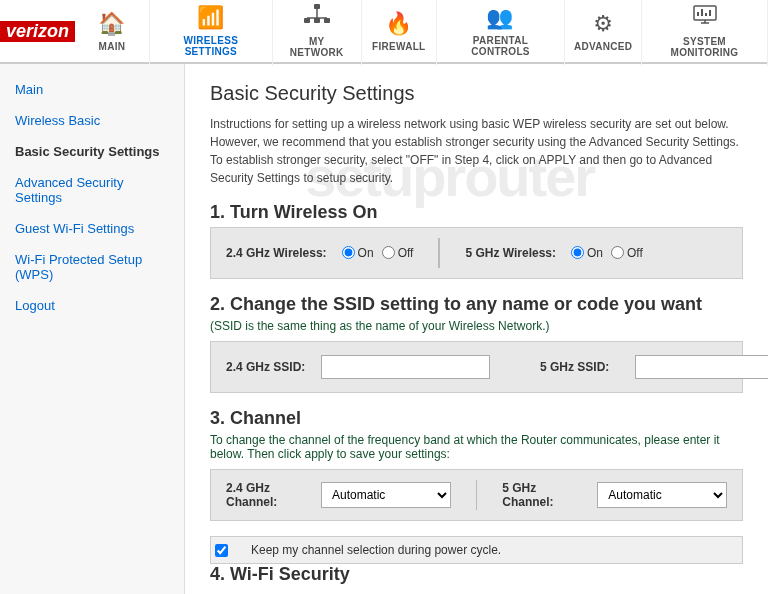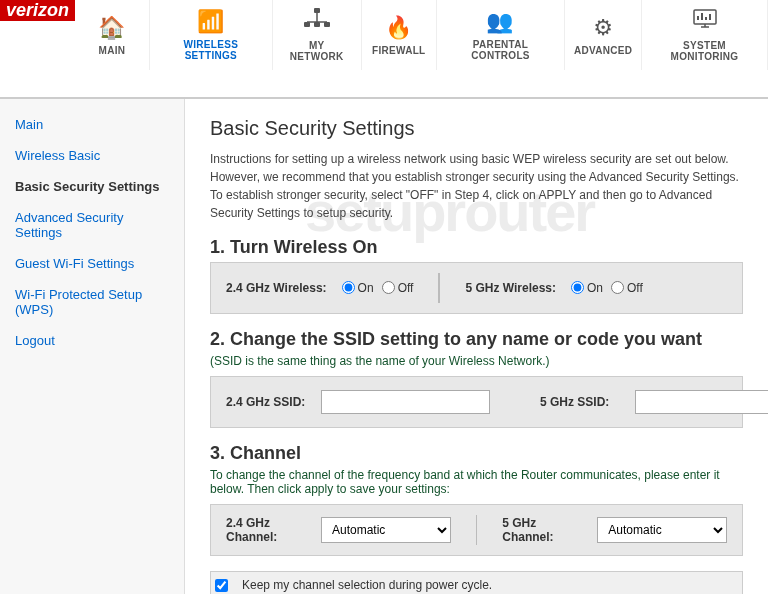--- a/index.html
+++ b/index.html
@@ -1,24 +1,24 @@
 <!DOCTYPE html>
 <html><head>
   <meta charset="utf-8">
   <style>
     * { box-sizing: border-box; margin: 0; padding: 0; }
     body { font-family: Arial, sans-serif; font-size: 13px; color: #333; background: #fff; width: 768px; }
 
     
     .top-nav {
       display: flex;
-      align-items: flex-start;
+      align-items: center;
       background: #fff;
       border-bottom: 2px solid #ccc;
-      height: 99px;
+      height: 64px;
     }
     .logo-area {
       background: #cc0000;
       width: 75px;
       display: flex;
       align-items: center;
       justify-content: center;
       flex-shrink: 0;
     }
     .logo-text {
@@ -179,22 +179,21 @@
       border: 1px solid #aaa;
       padding: 4px 6px;
       font-size: 12px;
       width: 160px;
       background: #fff;
     }
 
     .checkbox-row {
       display: flex;
       align-items: center;
-      gap: 14px;
-      margin-bottom: 15px;
+      gap: 23px;
       padding: 6px 4px;
       border: 1px solid #ccc;
       background: #f0f0f0;
     }
 
     .checkbox-row label {
       font-size: 12px;
     }
   </style>
 </head>

